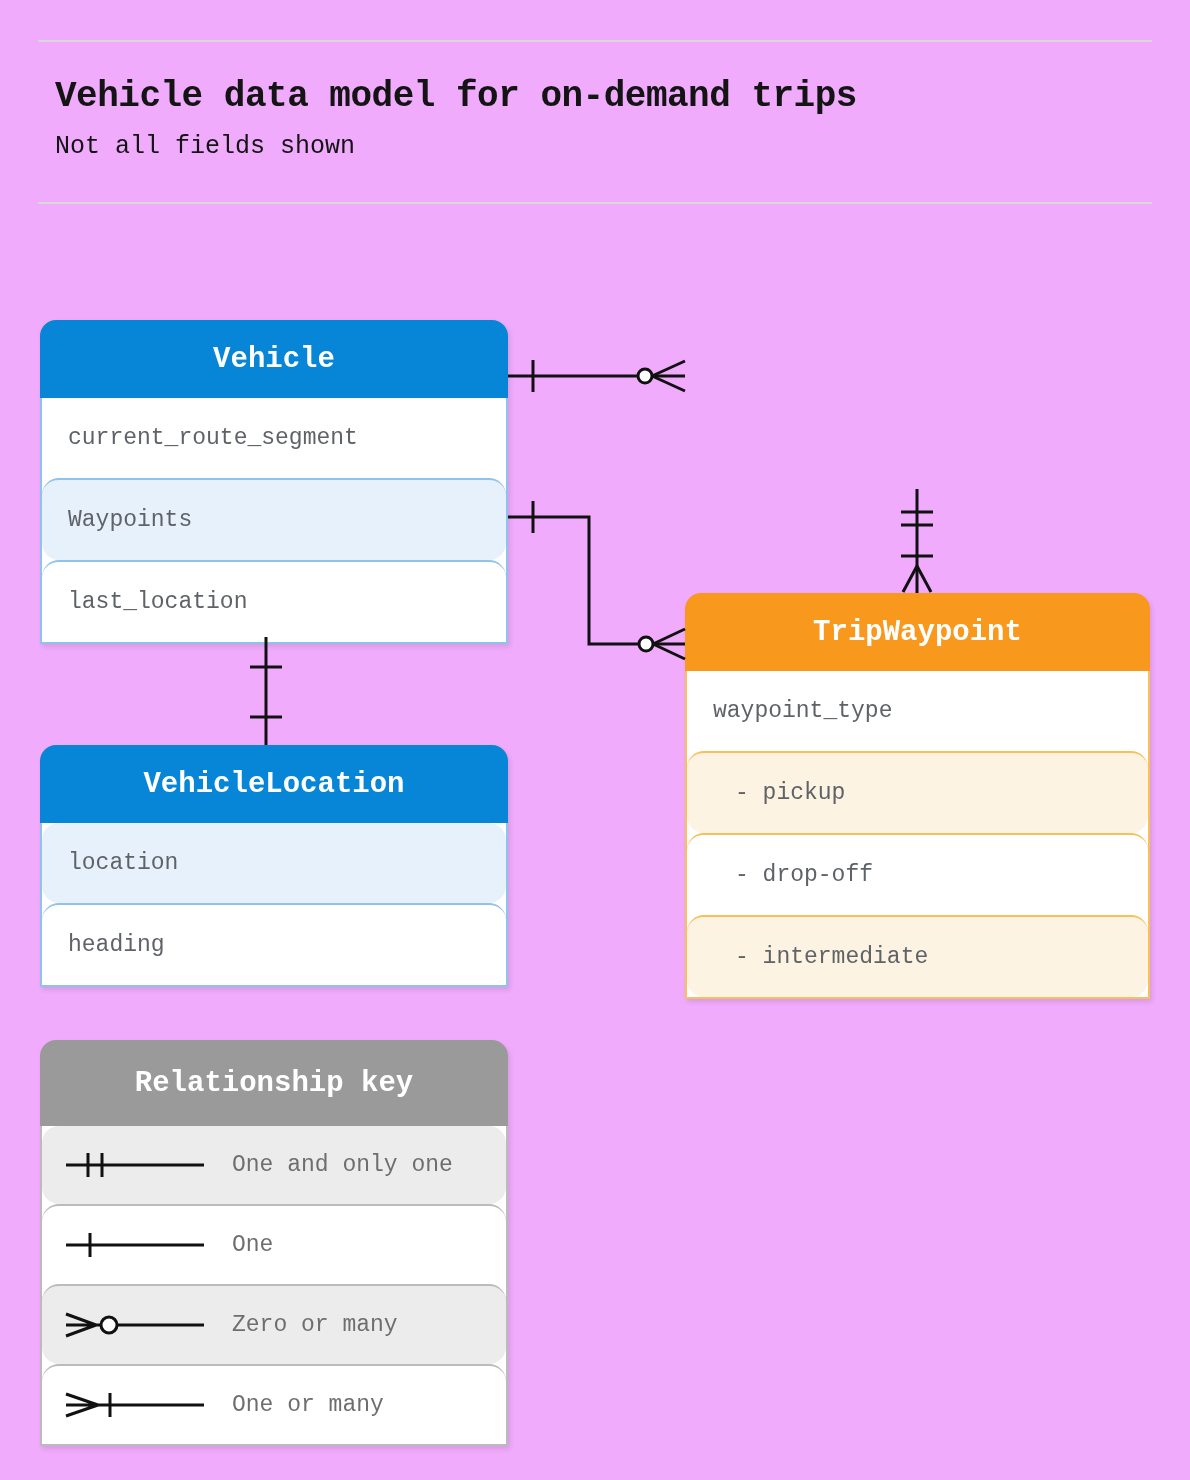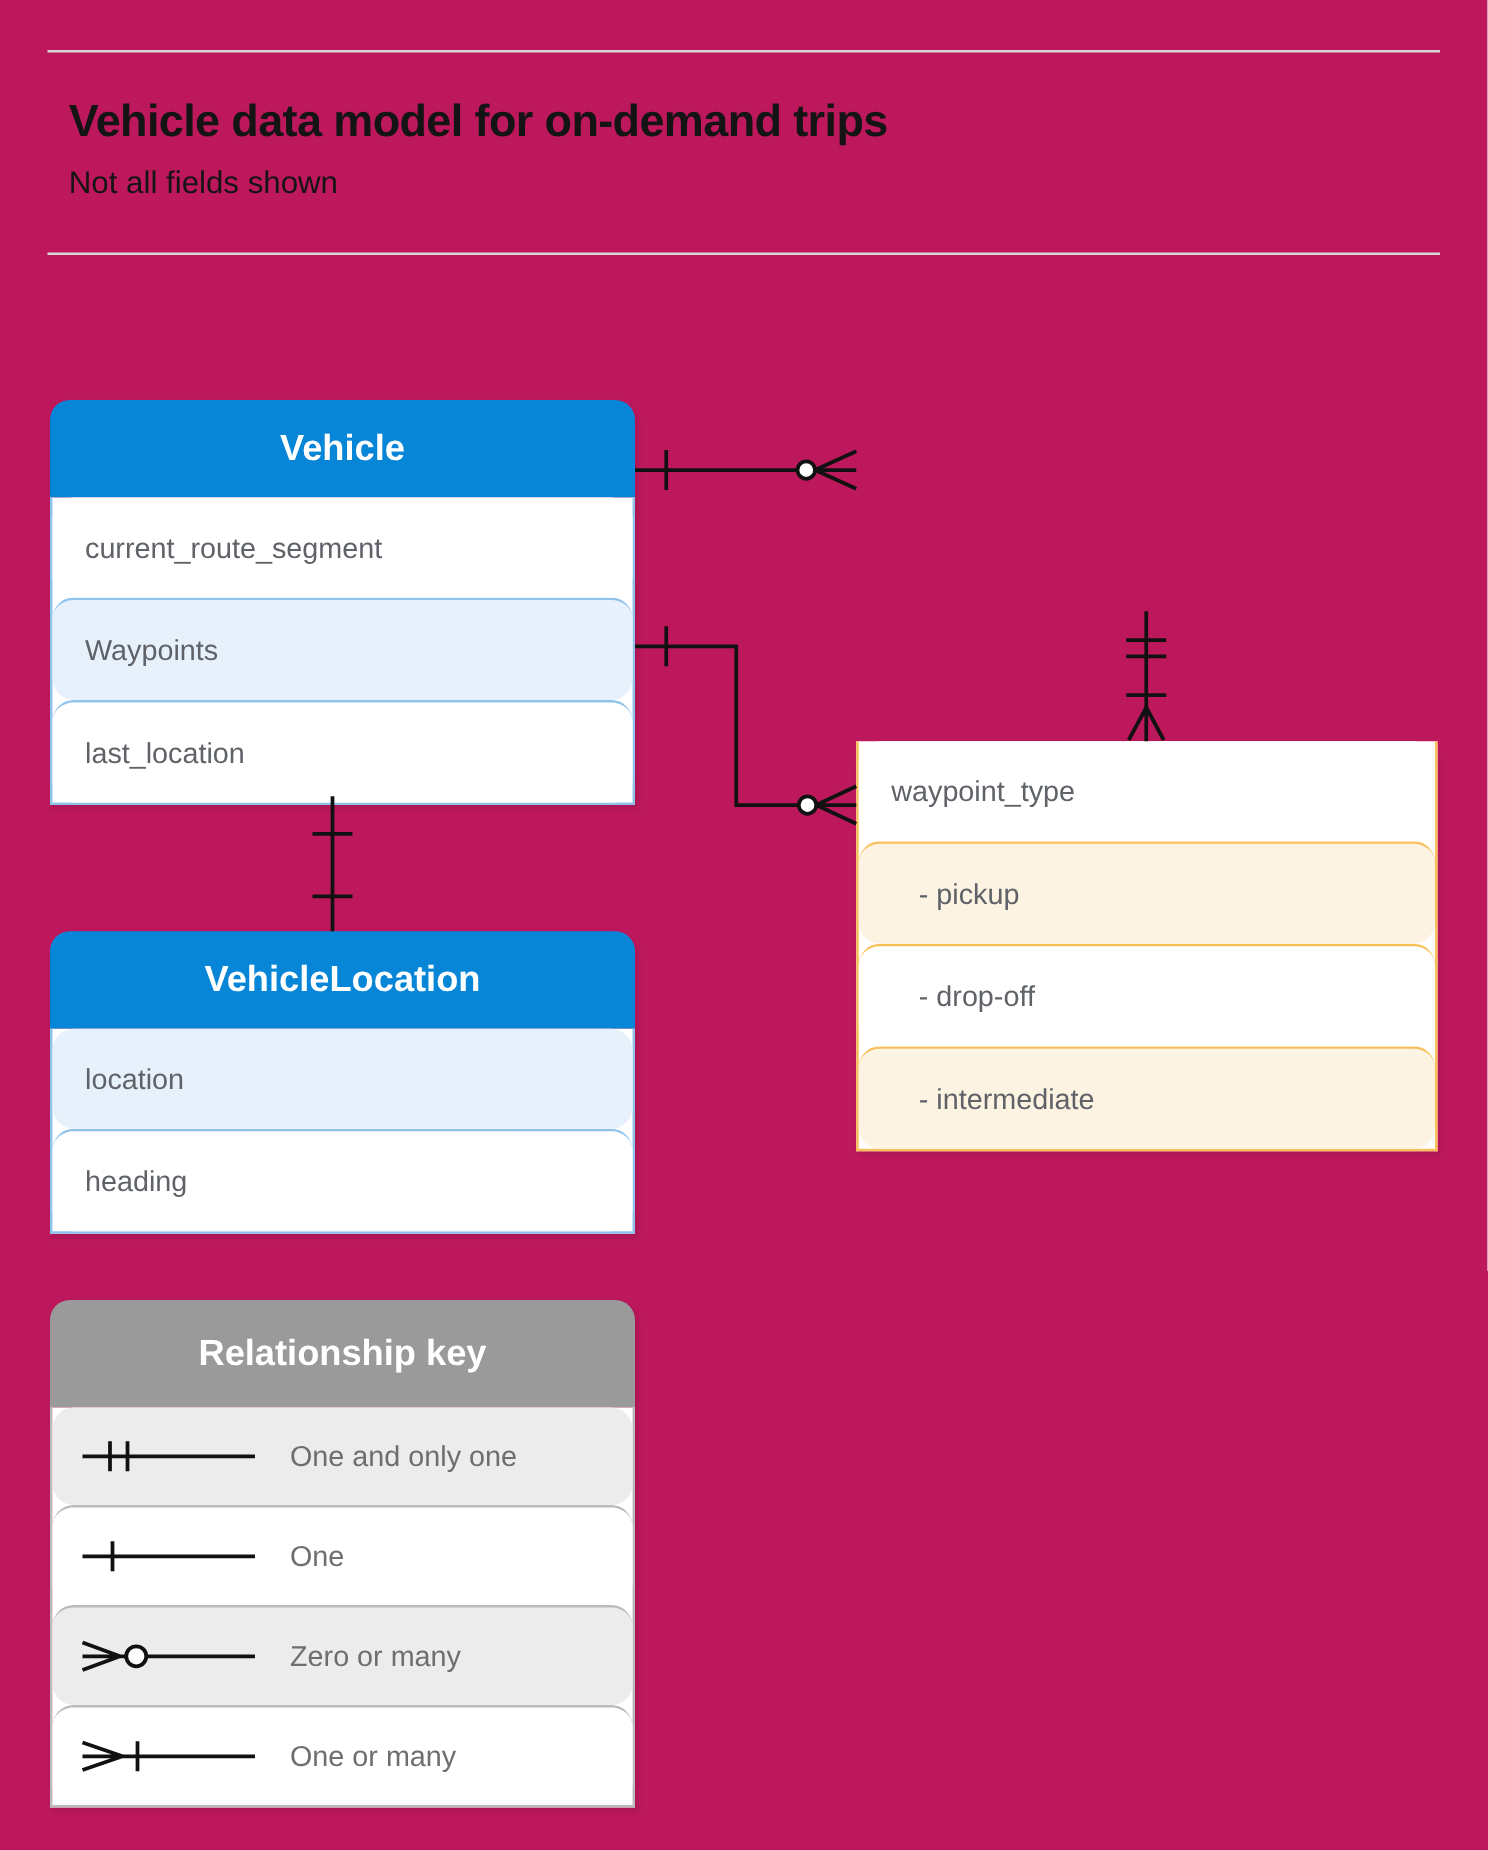--- a/index.html
+++ b/index.html
@@ -1,18 +1,18 @@
 <!DOCTYPE html>
 <html><head>
 <meta charset="utf-8">
 <style>
   html,body { margin:0; padding:0; background:#ffffff; }
   .page {
-    position:relative; width:1190px; height:1480px; background:#be185d;
-    font-family:Liberation Sans, sans-serif; overflow:hidden;
+    position:relative; width:1190px; height:1480px; background:#f0abfc;
+    font-family:Liberation Mono, monospace; overflow:hidden;
   }
   .rule { position:absolute; left:38px; width:1114px; border-top:2px solid #d8d8d8; }
   .rule-top { top:40px; }
   .rule-sub { top:202px; }
   .page-title {
     position:absolute; left:55px; top:76px; font-size:36px; font-weight:700;
     color:#141414; letter-spacing:-0.5px;
   }
   .page-subtitle { position:absolute; left:55px; top:132px; font-size:25px; color:#141414; }
 
@@ -62,20 +62,21 @@
     <div class="entity-header">Vehicle</div>
     <div class="entity-rows">
       <div class="row">current_route_segment</div>
       <div class="row alt">Waypoints</div>
       <div class="row">last_location</div>
     </div>
   </div>
 
 
   <div class="entity orange" id="trip-waypoint">
+    <div class="entity-header">TripWaypoint</div>
     <div class="entity-rows">
       <div class="row">waypoint_type</div>
       <div class="row alt indent">- pickup</div>
       <div class="row indent">- drop-off</div>
       <div class="row alt indent">- intermediate</div>
     </div>
   </div>
 
   <div class="entity blue" id="vehicle-location">
     <div class="entity-header">VehicleLocation</div>

